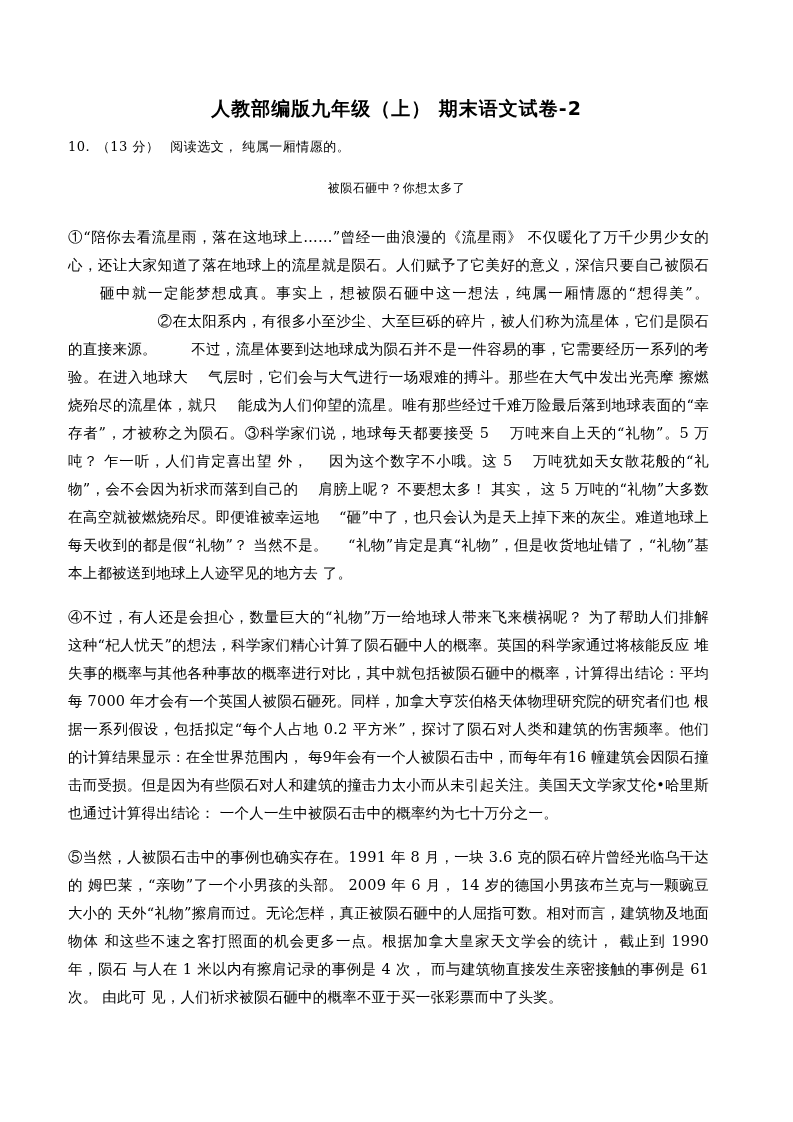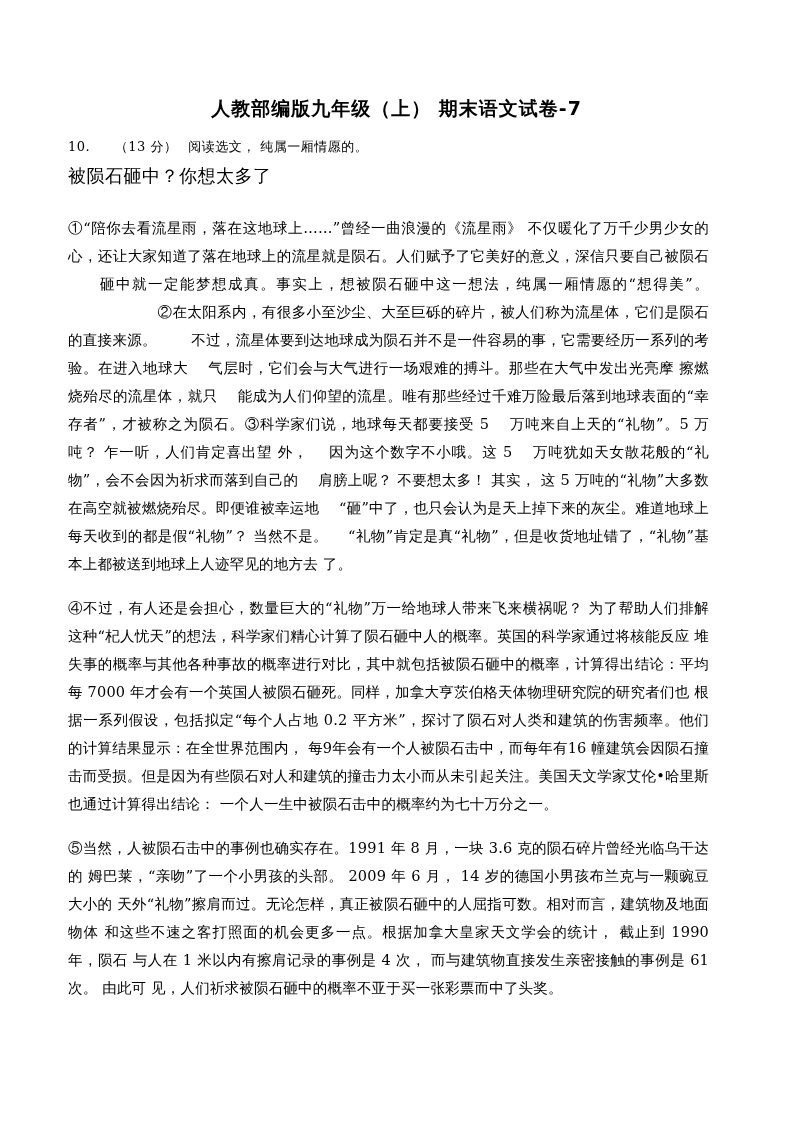--- a/index.html
+++ b/index.html
@@ -31,53 +31,54 @@
     margin-bottom: 0;
     font-family: "DejaVu Sans", "Liberation Sans", sans-serif;
   }
   .question-line {
     margin-top: 16px;
     font-size: 13px;
     letter-spacing: 0.5px;
     font-family: "DejaVu Serif", "Liberation Serif", serif;
   }
   .question-line .qnum {
-    margin-right: 20px;
+    margin-right: 2px;
     text-align: center;
   }
   .question-line .qscore {
     margin-right: 4px;
   }
   .question-line .qtext {
     margin-left: 2px;
   }
   .article-title {
-    font-size: 18px;
-    margin-top: 8px;
+    text-align: center;
+    font-size: 12px;
+    margin-top: 24px;
     margin-bottom: 0;
     letter-spacing: 0.5px;
   }
   .body-block {
     margin-top: 26px;
   }
   p.para {
     font-size: 14.5px;
     line-height: 28px;
     text-align: justify;
     text-justify: inter-ideograph;
     margin: 0 16px 16px 0;
     letter-spacing: 0.2px;
   }
 </style>
 </head>
 <body>
 
 <div class="page">
 
-  <h1 class="doc-title">人教部编版九年级（上） 期末语文试卷-7</h1>
+  <h1 class="doc-title">人教部编版九年级（上） 期末语文试卷-2</h1>
 
   <div class="question-line">
     <span class="qnum">10.</span>
     <span class="qscore">（13 分）</span>
     <span class="qtext">阅读选文， 纯属一厢情愿的。</span>
   </div>
 
   <div class="article-title">被陨石砸中？你想太多了</div>
 
   <div class="body-block">

